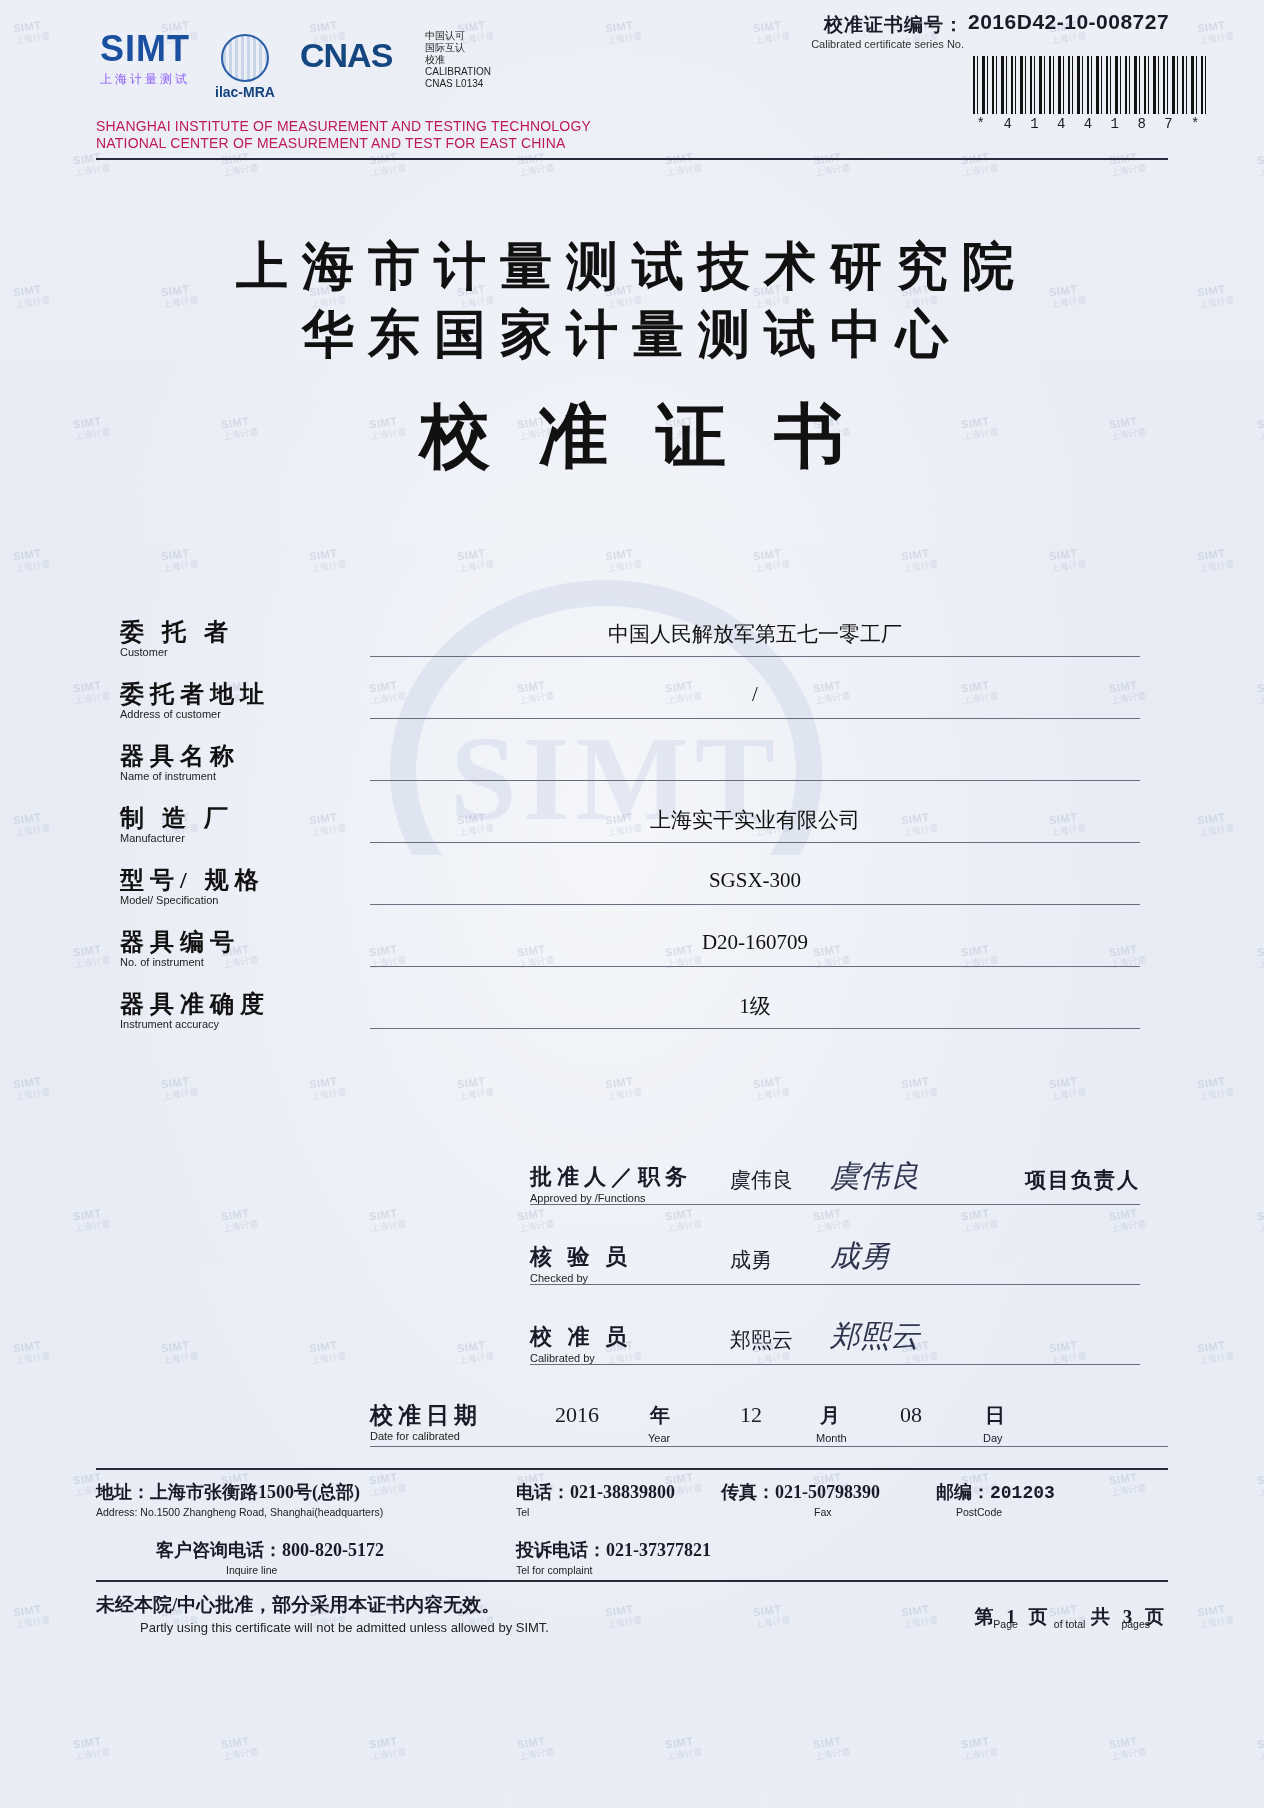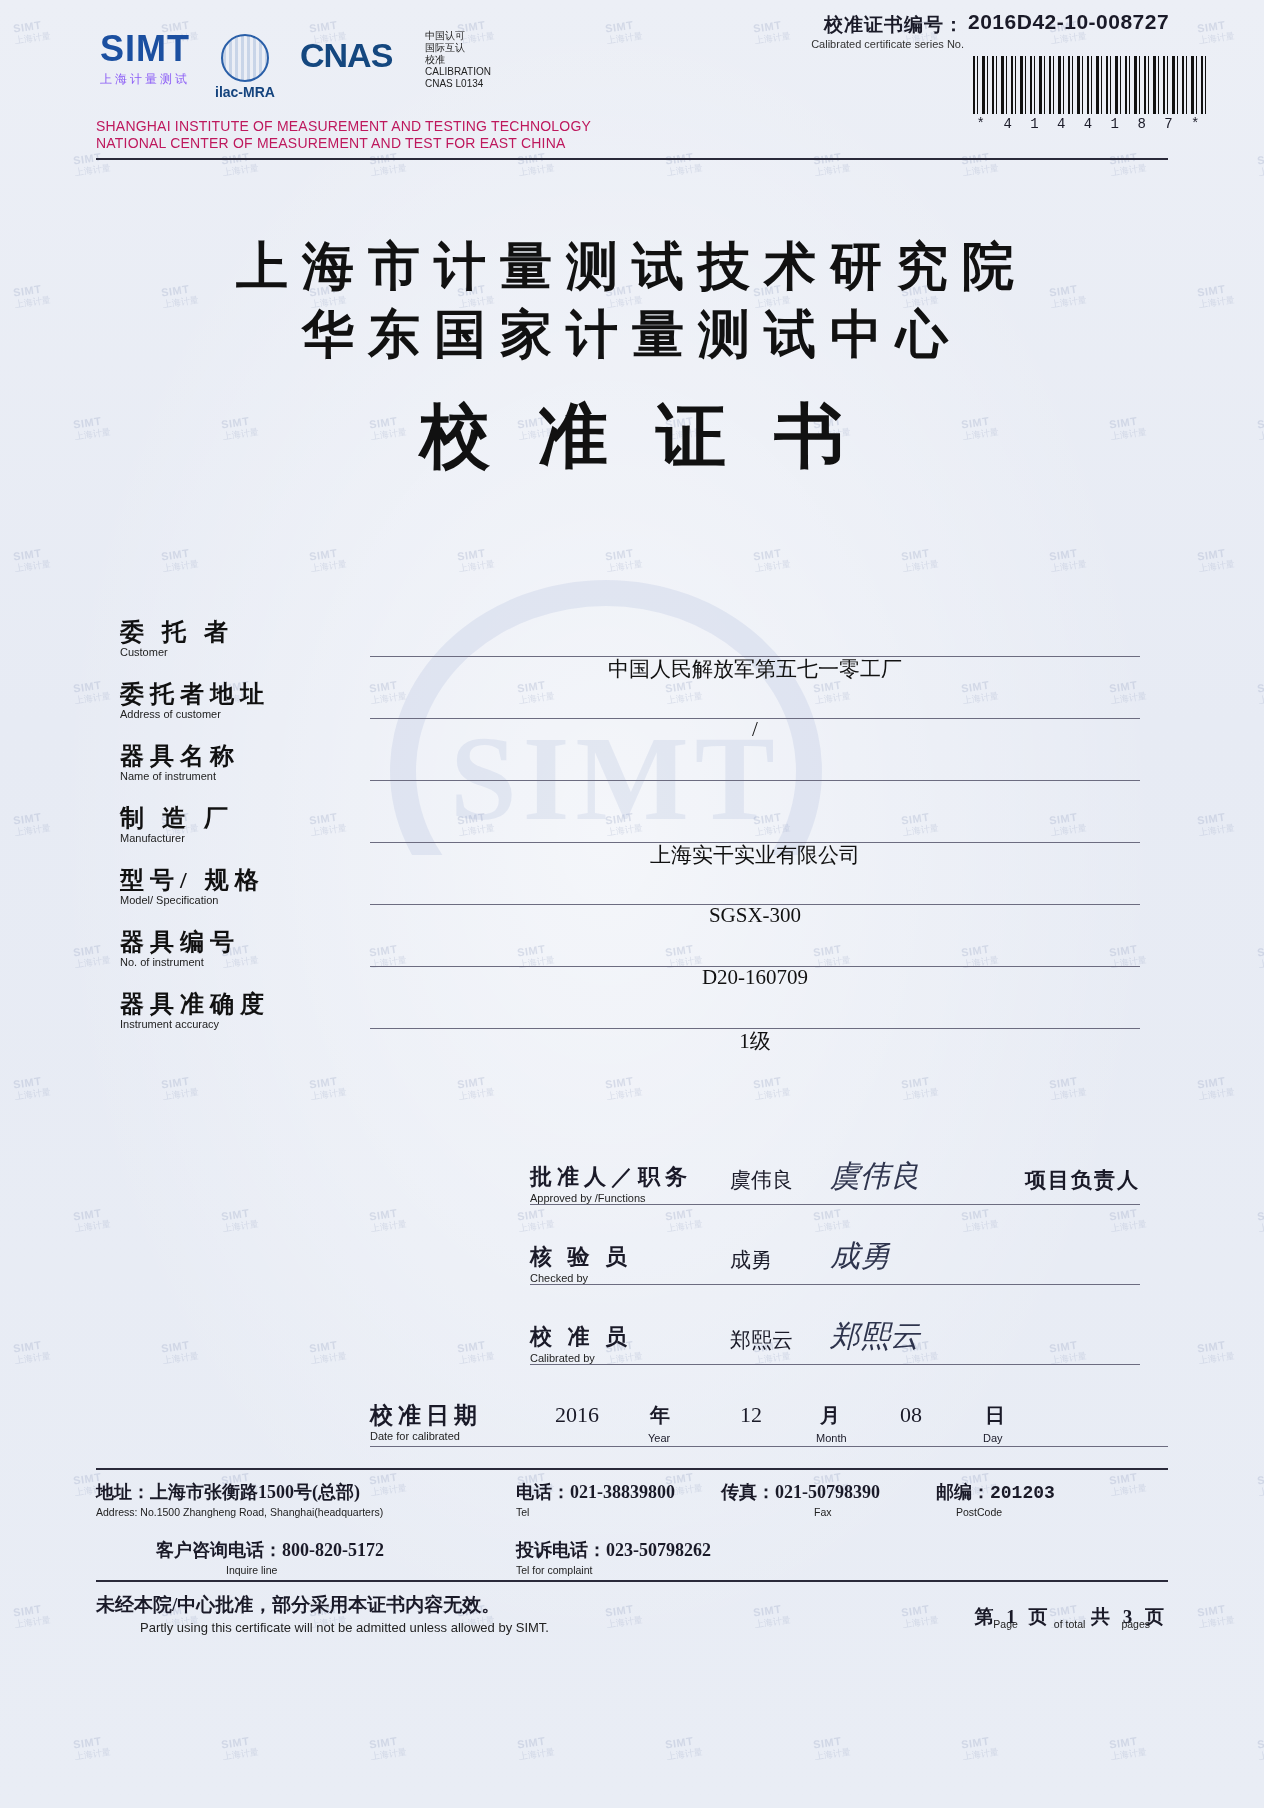--- a/index.html
+++ b/index.html
@@ -132,21 +132,21 @@
     font-family:"Liberation Serif", serif;color:#111;
   }
   .f-en{
     position:absolute;left:0;top:34px;width:230px;font-size:11px;color:#222;
   }
   .f-line{
     position:absolute;left:250px;right:0;top:44px;border-bottom:1px solid #6c6c80;
   }
   .f-val{
     position:absolute;left:250px;right:0;top:8px;text-align:center;
-    font-size:21px;font-family:"Liberation Serif", serif;color:#111;margin-top:35px;
+    font-size:21px;font-family:"Liberation Serif", serif;color:#111;
   }
 
   
   .sigs{position:absolute;left:530px;top:1160px;width:610px;}
   .sig-row{position:relative;height:80px;}
   .s-cn{
     position:absolute;left:0;top:2px;font-size:22px;font-weight:700;
     letter-spacing:5px;font-family:"Liberation Serif", serif;
   }
   .s-en{position:absolute;left:0;top:32px;font-size:11px;color:#222;}
@@ -458,21 +458,21 @@
       <div class="ft" style="left:420px;top:0;">电话：021-38839800</div>
       <div class="fs" style="left:420px;top:26px;">Tel</div>
       <div class="ft" style="left:625px;top:0;">传真：021-50798390</div>
       <div class="fs" style="left:718px;top:26px;">Fax</div>
       <div class="ft" style="left:840px;top:0;font-family:Liberation Mono, monospace;">邮编：201203</div>
       <div class="fs" style="left:860px;top:26px;">PostCode</div>
     </div>
     <div class="fr" style="height:40px;">
       <div class="ft" style="left:60px;top:14px;">客户咨询电话：800-820-5172</div>
       <div class="fs" style="left:130px;top:40px;">Inquire line</div>
-      <div class="ft" style="left:420px;top:14px;">投诉电话：023-50798262</div>
+      <div class="ft" style="left:420px;top:14px;">投诉电话：021-37377821</div>
       <div class="fs" style="left:420px;top:40px;">Tel for complaint</div>
     </div>
   </div>
   <div class="foot-line2"></div>
   <div class="note">未经本院/中心批准，部分采用本证书内容无效。</div>
   <div class="note-en">Partly using this certificate will not be admitted unless allowed by SIMT.</div>
   <div class="pager">
     <span>第</span>
     <span>1</span>
     <span>页</span>

